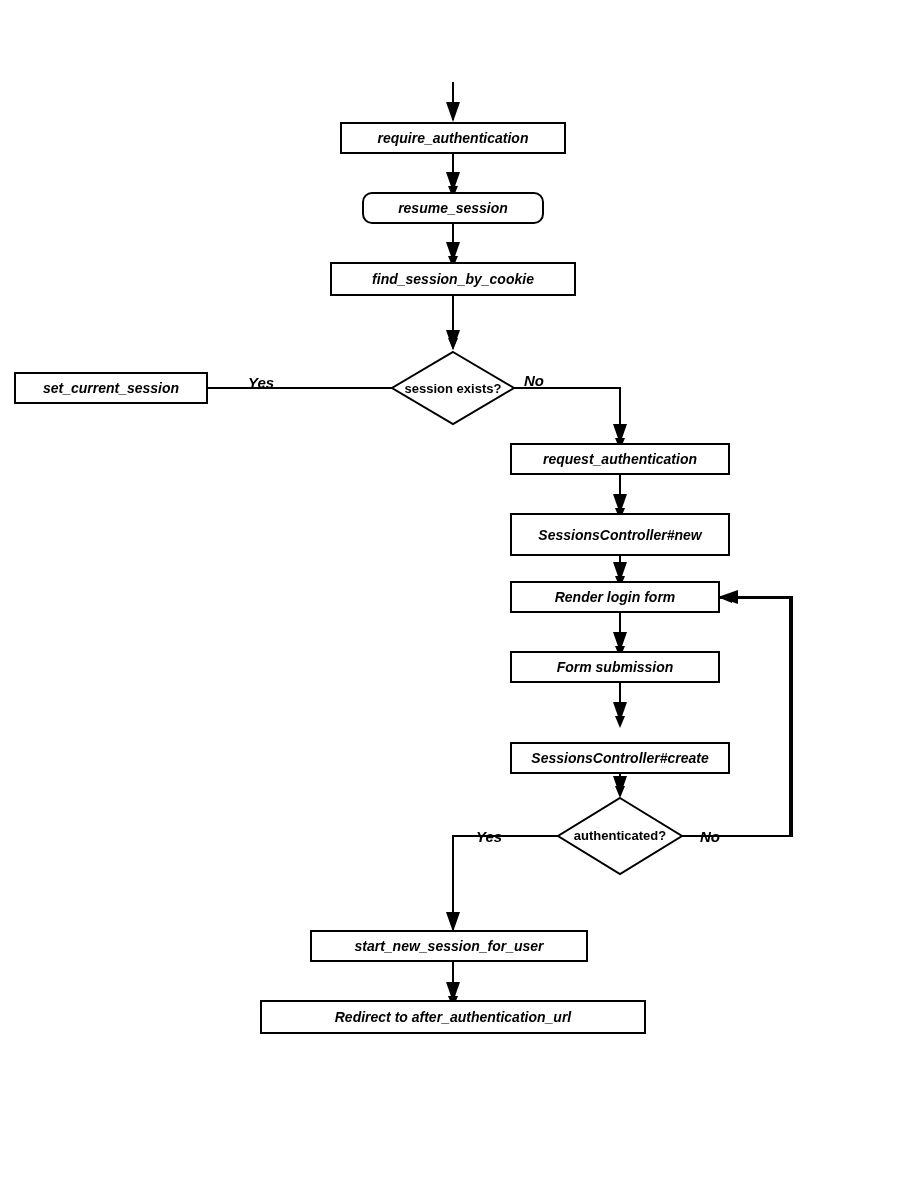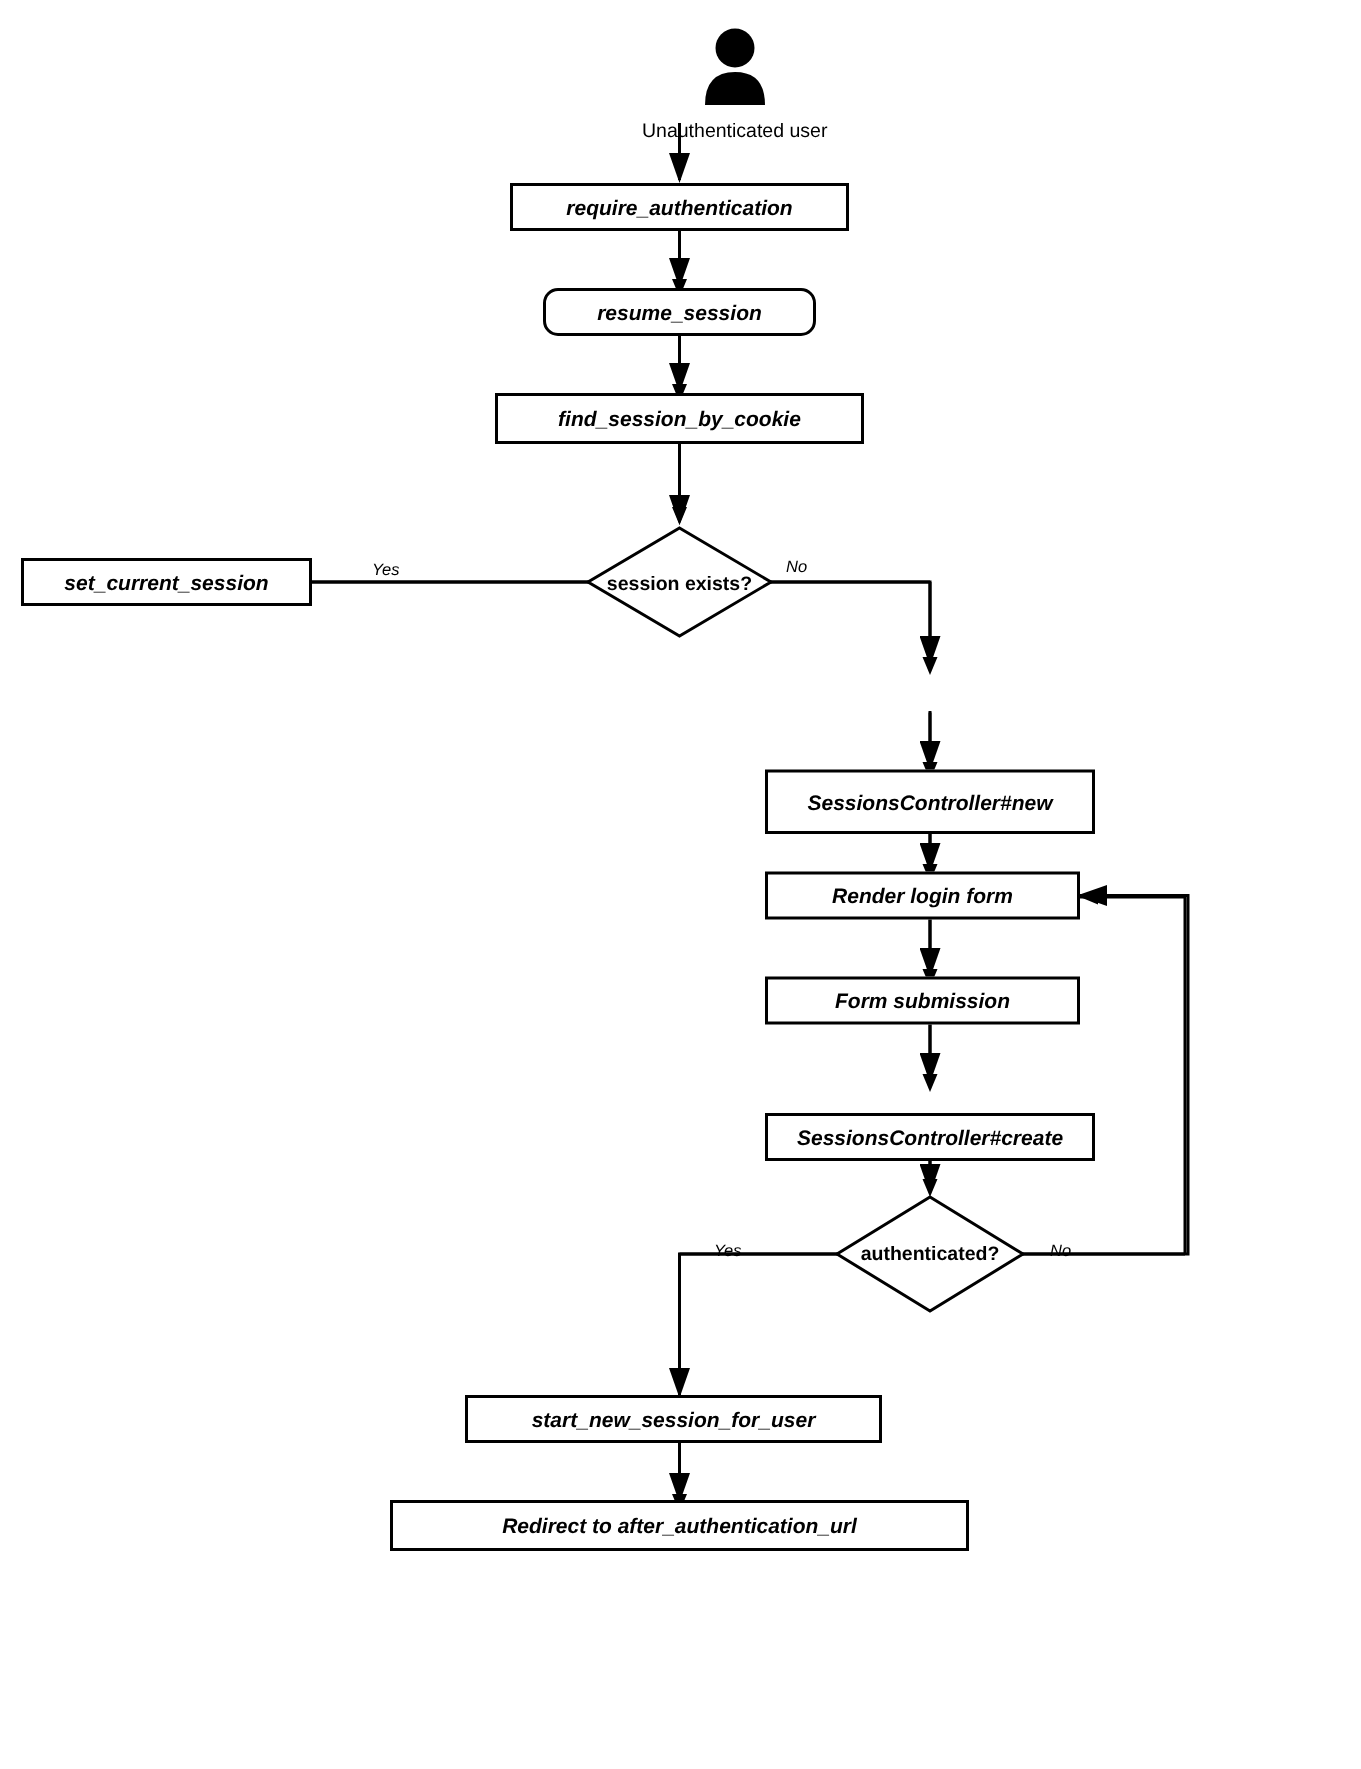--- a/index.html
+++ b/index.html
@@ -24,22 +24,22 @@
       text-align: center;
       font-size: 14px;
       font-weight: 600;
       background: #ffffff;
       font-style: italic;
     }
     .node-rect {
       border: 2px solid #000000;
     }
     .label-text {
-      font-size: 11px;
-      font-weight: 400;
+      font-size: 15px;
+      font-weight: 700;
       position: absolute;
     }
     svg.arrows {
       position: absolute;
       top: 0;
       left: 0;
       width: 907px;
       height: 1179px;
       pointer-events: none;
     }
@@ -141,47 +141,41 @@
 
     <path d="M620,752 L620,794" stroke="#000" stroke-width="2" fill="none" marker-end="url(#arrowhead)"></path>
 
     <path d="M566,836 L453,836 L453,930" stroke="#000" stroke-width="2" fill="none" marker-end="url(#arrowhead)"></path>
 
     <path d="M674,836 L792,836 L792,597 L720,597" stroke="#000" stroke-width="2" fill="none" marker-end="url(#arrowhead)"></path>
 
     <path d="M453,962 L453,1000" stroke="#000" stroke-width="2" fill="none" marker-end="url(#arrowhead)"></path>
   </svg>
 
-  <div class="person-icon" style="left: 428px; top: 18px;">
-    <svg width="50" height="55" viewBox="0 0 50 55">
-      <circle cx="25" cy="14" r="13" fill="#000"></circle>
-      <path d="M5,52 Q5,30 25,30 Q45,30 45,52 Z" fill="#000"></path>
-    </svg>
-    <div class="person-label">Unauthenticated user</div>
-  </div>
 
   <div class="node node-rect" style="left: 340px; top: 122px; width: 226px; height: 32px;">require_authentication</div>
 
   <div class="node node-rect" style="left: 362px; top: 192px; width: 182px; height: 32px; border-radius: 10px;">resume_session</div>
 
   <div class="node node-rect" style="left: 330px; top: 262px; width: 246px; height: 34px;">find_session_by_cookie</div>
 
   <div style="position:absolute; left: 390px; top: 350px; width: 126px; height: 76px;">
     <svg width="126" height="76" viewBox="0 0 126 76">
       <polygon points="63,2 124,38 63,74 2,38" fill="white" stroke="#000" stroke-width="2"></polygon>
       <text x="63" y="43" text-anchor="middle" font-size="13" font-weight="600" font-family="Arial">session exists?</text>
     </svg>
   </div>
 
   <div class="label-text" style="left: 248px; top: 374px; font-style: italic;">Yes</div>
 
   <div class="label-text" style="left: 524px; top: 372px; font-style: italic;">No</div>
 
   <div class="node node-rect" style="left: 14px; top: 372px; width: 194px; height: 32px;">set_current_session</div>
 
+  <div class="node node-rect" style="left: 510px; top: 443px; width: 220px; height: 32px;">request_authentication</div>
 
   <div class="node node-rect" style="left: 510px; top: 513px; width: 220px; height: 43px;">SessionsController#new</div>
 
   <div class="node node-rect" style="left: 510px; top: 651px; width: 210px; height: 32px;">Form submission</div>
 
   <div class="node node-rect" style="left: 510px; top: 581px; width: 210px; height: 32px;">Render login form</div>
 
   <div class="node node-rect" style="left: 510px; top: 742px; width: 220px; height: 32px;">SessionsController#create</div>
 
   <div style="position:absolute; left: 556px; top: 796px; width: 128px; height: 80px;">

